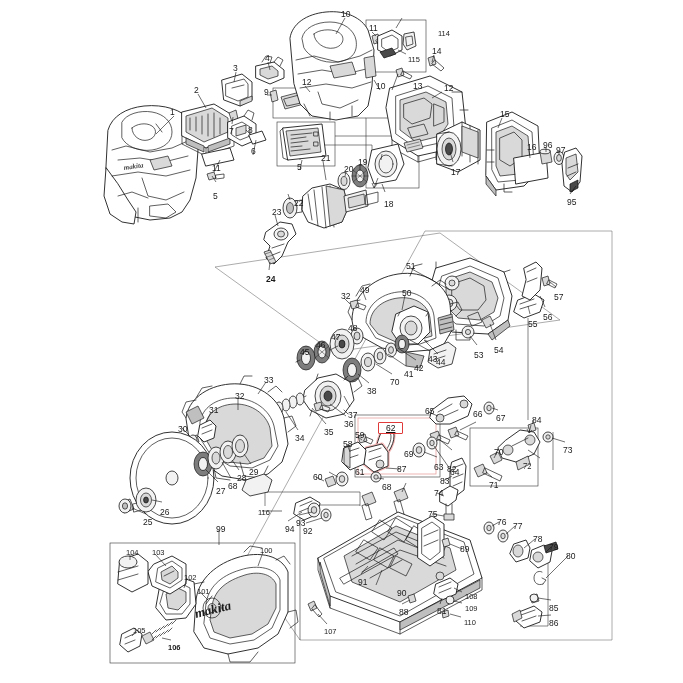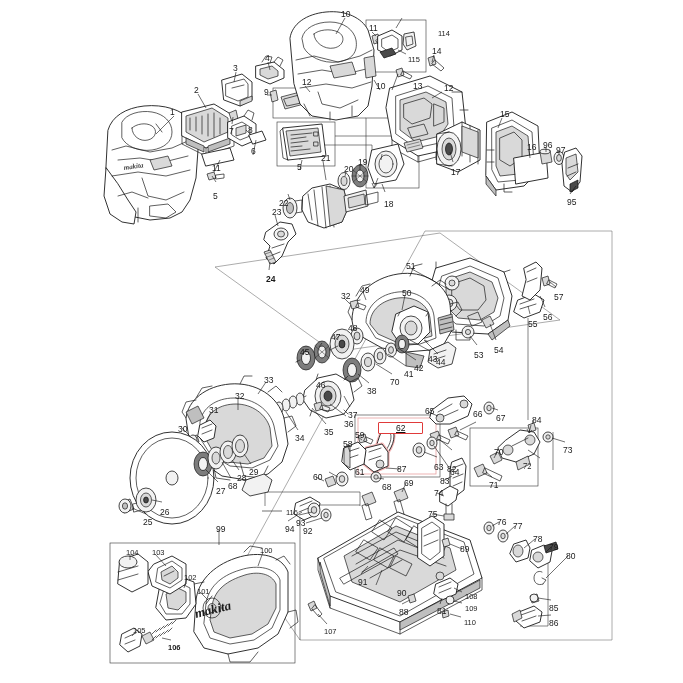--- a/index.html
+++ b/index.html
@@ -19,21 +19,21 @@
     color:#1a1a1a;
     line-height:1;
     white-space:nowrap;
     -webkit-user-select:none;user-select:none;
   }
   .callout.sm{font-size:7.5px;}
   .callout.hl{color:#111;}
   
   .hl-label{
     border:1px solid #e03a3a;
-    padding:0px 17px;
+    padding:0px 7px;
     border-radius:1px;
     background:#fff;
     text-decoration:underline;
   }
   
   .body{fill:#ffffff;stroke:#1b1b1b;stroke-width:0.9;stroke-linejoin:round;stroke-linecap:round;}
   .body2{fill:#f2f2f2;stroke:#1b1b1b;stroke-width:0.8;stroke-linejoin:round;}
   .shade{fill:#d9d9d9;stroke:#1b1b1b;stroke-width:0.7;}
   .shade2{fill:#bfbfbf;stroke:#1b1b1b;stroke-width:0.7;}
   .dark{fill:#7d7d7d;stroke:#141414;stroke-width:0.7;}
@@ -917,21 +917,21 @@
       <div class="callout" style="left: 444px; top: 84px;">12</div>
       <div class="callout" style="left: 389px; top: 82px; margin-left: 24px;">13</div>
       <div class="callout" style="left: 432px; top: 47px;">14</div>
       <div class="callout" style="left: 500px; top: 110px;">15</div>
       <div class="callout" style="left: 527px; top: 143px;">16</div>
       <div class="callout" style="left: 451px; top: 168px;">17</div>
       <div class="callout" style="left: 384px; top: 200px;">18</div>
       <div class="callout" style="left: 358px; top: 158px;">19</div>
       <div class="callout" style="left: 344px; top: 165px;">20</div>
       <div class="callout" style="left: 321px; top: 154px;">21</div>
-      <div class="callout" style="left: 279px; top: 199px; text-align: center;">22</div>
+      <div class="callout" style="left: 294px; top: 199px; text-align: center;">22</div>
       <div class="callout" style="left: 272px; top: 208px;">23</div>
       <div class="callout" style="left: 266px; top: 275px; font-weight: bold;">24</div>
       <div class="callout" style="left: 143px; top: 518px;">25</div>
       <div class="callout" style="left: 160px; top: 508px;">26</div>
       <div class="callout" style="left: 216px; top: 487px;">27</div>
       <div class="callout" style="left: 237px; top: 474px;">28</div>
       <div class="callout" style="left: 249px; top: 468px;">29</div>
       <div class="callout" style="left: 178px; top: 425px;">30</div>
       <div class="callout" style="left: 209px; top: 406px;">31</div>
       <div class="callout" style="left: 235px; top: 392px;">32</div>
@@ -941,21 +941,21 @@
       <div class="callout" style="left: 344px; top: 420px;">36</div>
       <div class="callout" style="left: 348px; top: 411px;">37</div>
       <div class="callout" style="left: 367px; top: 387px;">38</div>
       <div class="callout" style="left: 341px; top: 292px;">32</div>
       <div class="callout" style="left: 390px; top: 378px;">70</div>
       <div class="callout" style="left: 404px; top: 370px;">41</div>
       <div class="callout" style="left: 414px; top: 364px;">42</div>
       <div class="callout" style="left: 428px; top: 355px;">43</div>
       <div class="callout" style="left: 436px; top: 358px;">44</div>
       <div class="callout" style="left: 300px; top: 348px;">45</div>
-      <div class="callout" style="left: 316px; top: 341px; margin-top: 40px;">46</div>
+      <div class="callout" style="left: 316px; top: 341px;">46</div>
       <div class="callout" style="left: 331px; top: 333px;">47</div>
       <div class="callout" style="left: 348px; top: 324px;">48</div>
       <div class="callout" style="left: 360px; top: 286px;">49</div>
       <div class="callout" style="left: 402px; top: 289px;">50</div>
       <div class="callout" style="left: 406px; top: 262px;">51</div>
       <div class="callout" style="left: 474px; top: 351px;">53</div>
       <div class="callout" style="left: 494px; top: 346px;">54</div>
       <div class="callout" style="left: 528px; top: 320px;">55</div>
       <div class="callout" style="left: 543px; top: 313px;">56</div>
       <div class="callout" style="left: 554px; top: 293px;">57</div>
@@ -963,21 +963,21 @@
       <div class="callout" style="left: 355px; top: 431px;">59</div>
       <div class="callout" style="left: 313px; top: 473px;">60</div>
       <div class="callout" style="left: 326px; top: 468px; padding-left: 29px;">61</div>
       <div class="callout hl" style="left: 378px; top: 424px;"><span class="hl-label">62</span></div>
       <div class="callout" style="left: 434px; top: 463px;">63</div>
       <div class="callout" style="left: 450px; top: 468px;">64</div>
       <div class="callout" style="left: 425px; top: 407px;">65</div>
       <div class="callout" style="left: 473px; top: 410px;">66</div>
       <div class="callout" style="left: 496px; top: 414px;">67</div>
       <div class="callout" style="left: 382px; top: 483px;">68</div>
-      <div class="callout" style="left: 404px; top: 479px;">69</div>
+      <div class="callout" style="left: 404px; top: 450px;">69</div>
       <div class="callout" style="left: 494px; top: 448px;">70</div>
       <div class="callout" style="left: 489px; top: 481px;">71</div>
       <div class="callout" style="left: 523px; top: 462px; font-family: Liberation Serif, serif;">72</div>
       <div class="callout" style="left: 563px; top: 446px;">73</div>
       <div class="callout" style="left: 434px; top: 489px;">74</div>
       <div class="callout" style="left: 428px; top: 510px;">75</div>
       <div class="callout" style="left: 497px; top: 518px;">76</div>
       <div class="callout" style="left: 513px; top: 522px;">77</div>
       <div class="callout" style="left: 533px; top: 535px;">78</div>
       <div class="callout" style="left: 549px; top: 543px;">79</div>
@@ -1007,16 +1007,16 @@
       <div class="callout sm" style="left: 152px; top: 549px;">103</div>
       <div class="callout sm" style="left: 126px; top: 549px;">104</div>
       <div class="callout sm" style="left: 133px; top: 627px;">105</div>
       <div class="callout sm" style="left: 168px; top: 644px; font-weight: bold;">106</div>
       <div class="callout sm" style="left: 324px; top: 628px;">107</div>
       <div class="callout sm" style="left: 465px; top: 593px;">108</div>
       <div class="callout sm" style="left: 465px; top: 605px;">109</div>
       <div class="callout sm" style="left: 464px; top: 619px;">110</div>
       <div class="callout sm" style="left: 398px; top: 30px; margin-left: 40px;">114</div>
       <div class="callout sm" style="left: 408px; top: 56px;">115</div>
-      <div class="callout sm" style="left: 258px; top: 509px; margin-left: 28px;">116</div>
+      <div class="callout sm" style="left: 258px; top: 509px;">116</div>
     </div>
 
 </div>
 
 </body></html>

